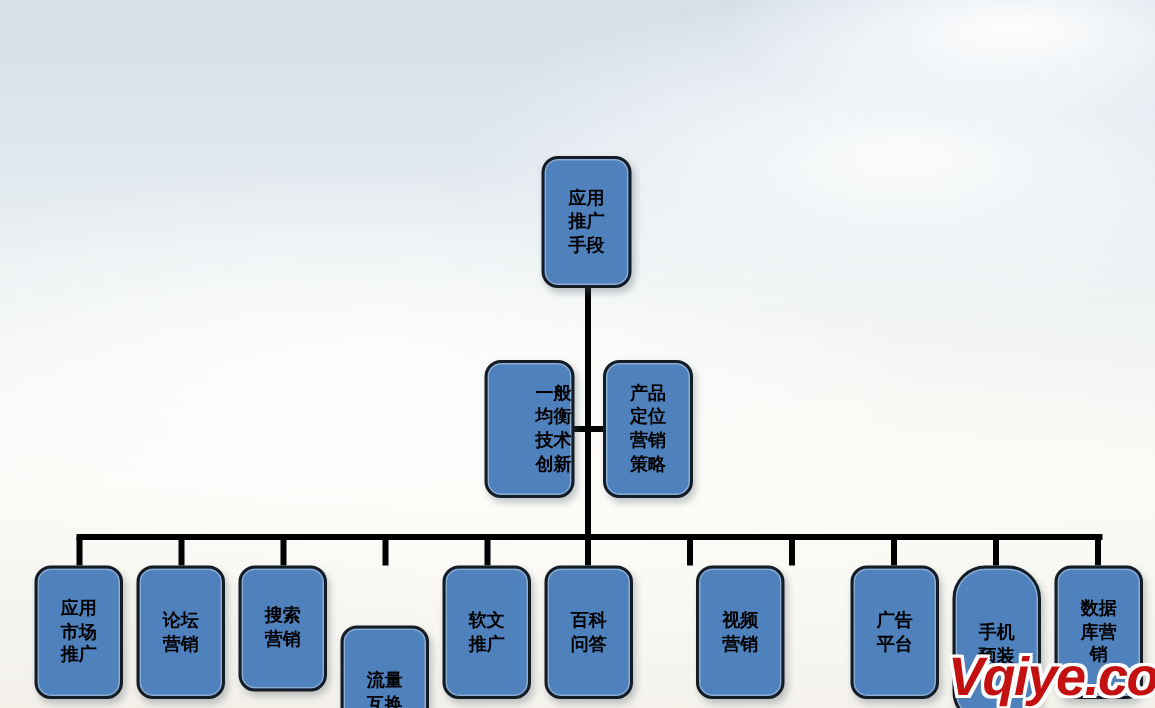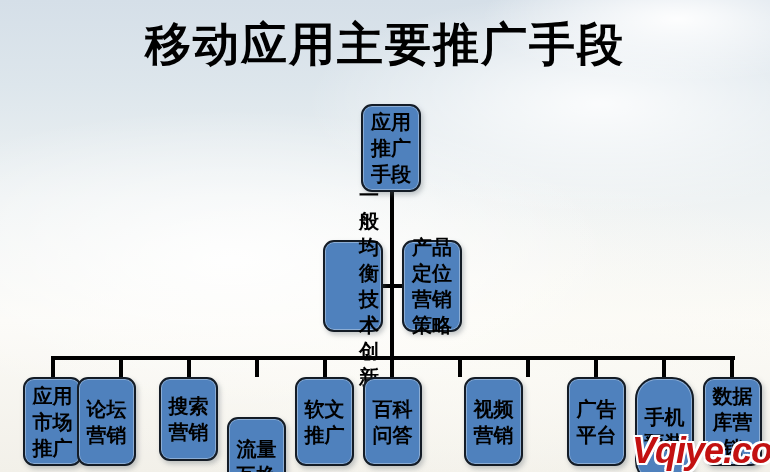--- a/index.html
+++ b/index.html
@@ -25,21 +25,21 @@
   .node{
     position:absolute;
     box-sizing:border-box;
     background:var(--box-fill,#4f81bd);
     border:2px solid var(--box-border,#141c26);
     border-radius:11px;
     box-shadow:inset 0 0 0 1px rgba(255,255,255,.35), 2px 3px 5px rgba(90,100,110,.35);
     display:flex;align-items:center;justify-content:center;
     text-align:center;
     font-weight:bold;color:#000;
-    font-size:20px;line-height:1.3;
+    font-size:12px;line-height:1.3;
     white-space:pre-line;
     z-index:2;
   }
   .line{
     position:absolute;
     background:var(--line-color,#000);
     z-index:1;
   }
   .wm-badge{
     position:absolute;left:669px;top:428px;
@@ -58,21 +58,20 @@
     white-space:nowrap;
     z-index:11;
     margin-left:32px;
   }
 </style>
 </head>
 <body>
 
 <div class="slide">
 
-  <div class="title">移动应用主要推广手段</div>
 
   <div class="line" style="left:390px;top:192px;width:4px;height:168px;"></div>
   <div class="line" style="left:382px;top:284px;width:22px;height:4px;"></div>
   <div class="line" style="left:51px;top:356px;width:684px;height:4px;"></div>
   <div class="line" style="left:51px;top:358px;width:4px;height:19px;"></div>
   <div class="line" style="left:119px;top:358px;width:4px;height:19px;"></div>
   <div class="line" style="left:187px;top:358px;width:4px;height:19px;"></div>
   <div class="line" style="left:255px;top:358px;width:4px;height:19px;"></div>
   <div class="line" style="left:323px;top:358px;width:4px;height:19px;"></div>
   <div class="line" style="left:390px;top:358px;width:4px;height:19px;"></div>
@@ -91,21 +90,21 @@
 技术
 创新</div>
   <div class="node" style="left:402px;top:240px;width:60px;height:92px;">产品
 定位
 营销
 策略</div>
 
   <div class="node" style="left:23px;top:377px;width:59px;height:89px;">应用
 市场
 推广</div>
-  <div class="node" style="left:77px;top:377px;width:59px;height:89px;">论坛
+  <div class="node" style="left:91px;top:377px;width:59px;height:89px;">论坛
 营销</div>
   <div class="node" style="left:159px;top:377px;width:59px;height:84px;">搜索
 营销</div>
   <div class="node" style="left:227px;top:377px;width:59px;height:89px;margin-top:40px;">流量
 互换</div>
   <div class="node" style="left:295px;top:377px;width:59px;height:89px;">软文
 推广</div>
   <div class="node" style="left:363px;top:377px;width:59px;height:89px;">百科
 问答</div>
   <div class="node" style="left:444px;top:377px;width:59px;height:89px;margin-left:20px;">视频

